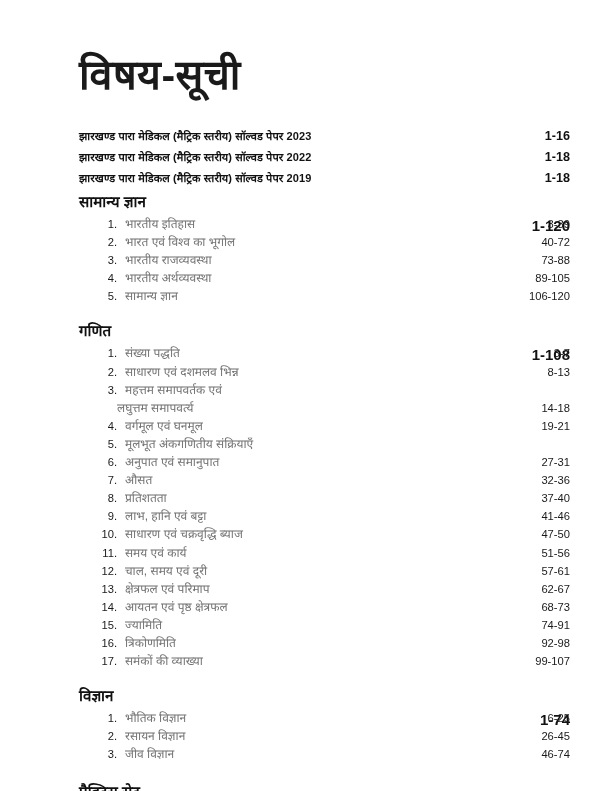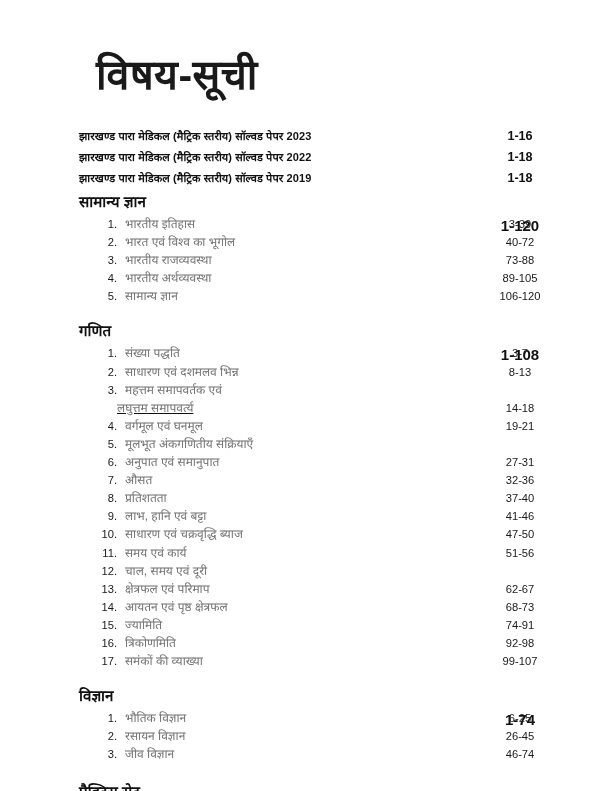--- a/index.html
+++ b/index.html
@@ -30,21 +30,20 @@
   .toc-title {
     position: absolute;
     left: 79px;
     top: 54px;
     font-size: 41px;
     font-weight: 700;
     letter-spacing: 0.5px;
     color: #1a1a1a;
     line-height: 1.05;
     white-space: nowrap;
-    margin-left: 17px;
   }
 
   
   .toc-body {
     position: absolute;
     left: 0;
     top: 126px;
     width: 600px;
   }
 
@@ -116,32 +115,31 @@
   .row.level-item .pages {
     font-size: 11.2px;
     font-weight: 400;
     color: #1a1a1a;
   }
 
   
   .row.level-item.cont {
     padding-left: 117px;
     height: 18.1px;
-    text-decoration: underline;
   }
 
   
   .pages {
     position: absolute;
     right: 0;
     top: 0;
     width: 130px;
     padding-right: 30px;
     box-sizing: border-box;
-    text-align: center;
+    text-align: right;
     white-space: nowrap;
     line-height: inherit;
   }
   .row.level-top .pages,
   .row.level-section .pages,
   .row.level-item .pages { line-height: inherit; }
 
   .row.level-top    { line-height: 21px; }
   .row.level-section{ line-height: 26px; }
   .row.level-item   { line-height: 18.1px; }
@@ -255,20 +253,21 @@
         <span class="pages">47-50</span>
       </div>
       <div class="row level-item">
         <span class="idx">11.</span>
         <span class="label">समय एवं कार्य</span>
         <span class="pages">51-56</span>
       </div>
       <div class="row level-item">
         <span class="idx">12.</span>
         <span class="label">चाल, समय एवं दूरी</span>
+        <span class="pages">57-61</span>
       </div>
       <div class="row level-item">
         <span class="idx">13.</span>
         <span class="label">क्षेत्रफल एवं परिमाप</span>
         <span class="pages">62-67</span>
       </div>
       <div class="row level-item">
         <span class="idx">14.</span>
         <span class="label">आयतन एवं पृष्ठ क्षेत्रफल</span>
         <span class="pages">68-73</span>

